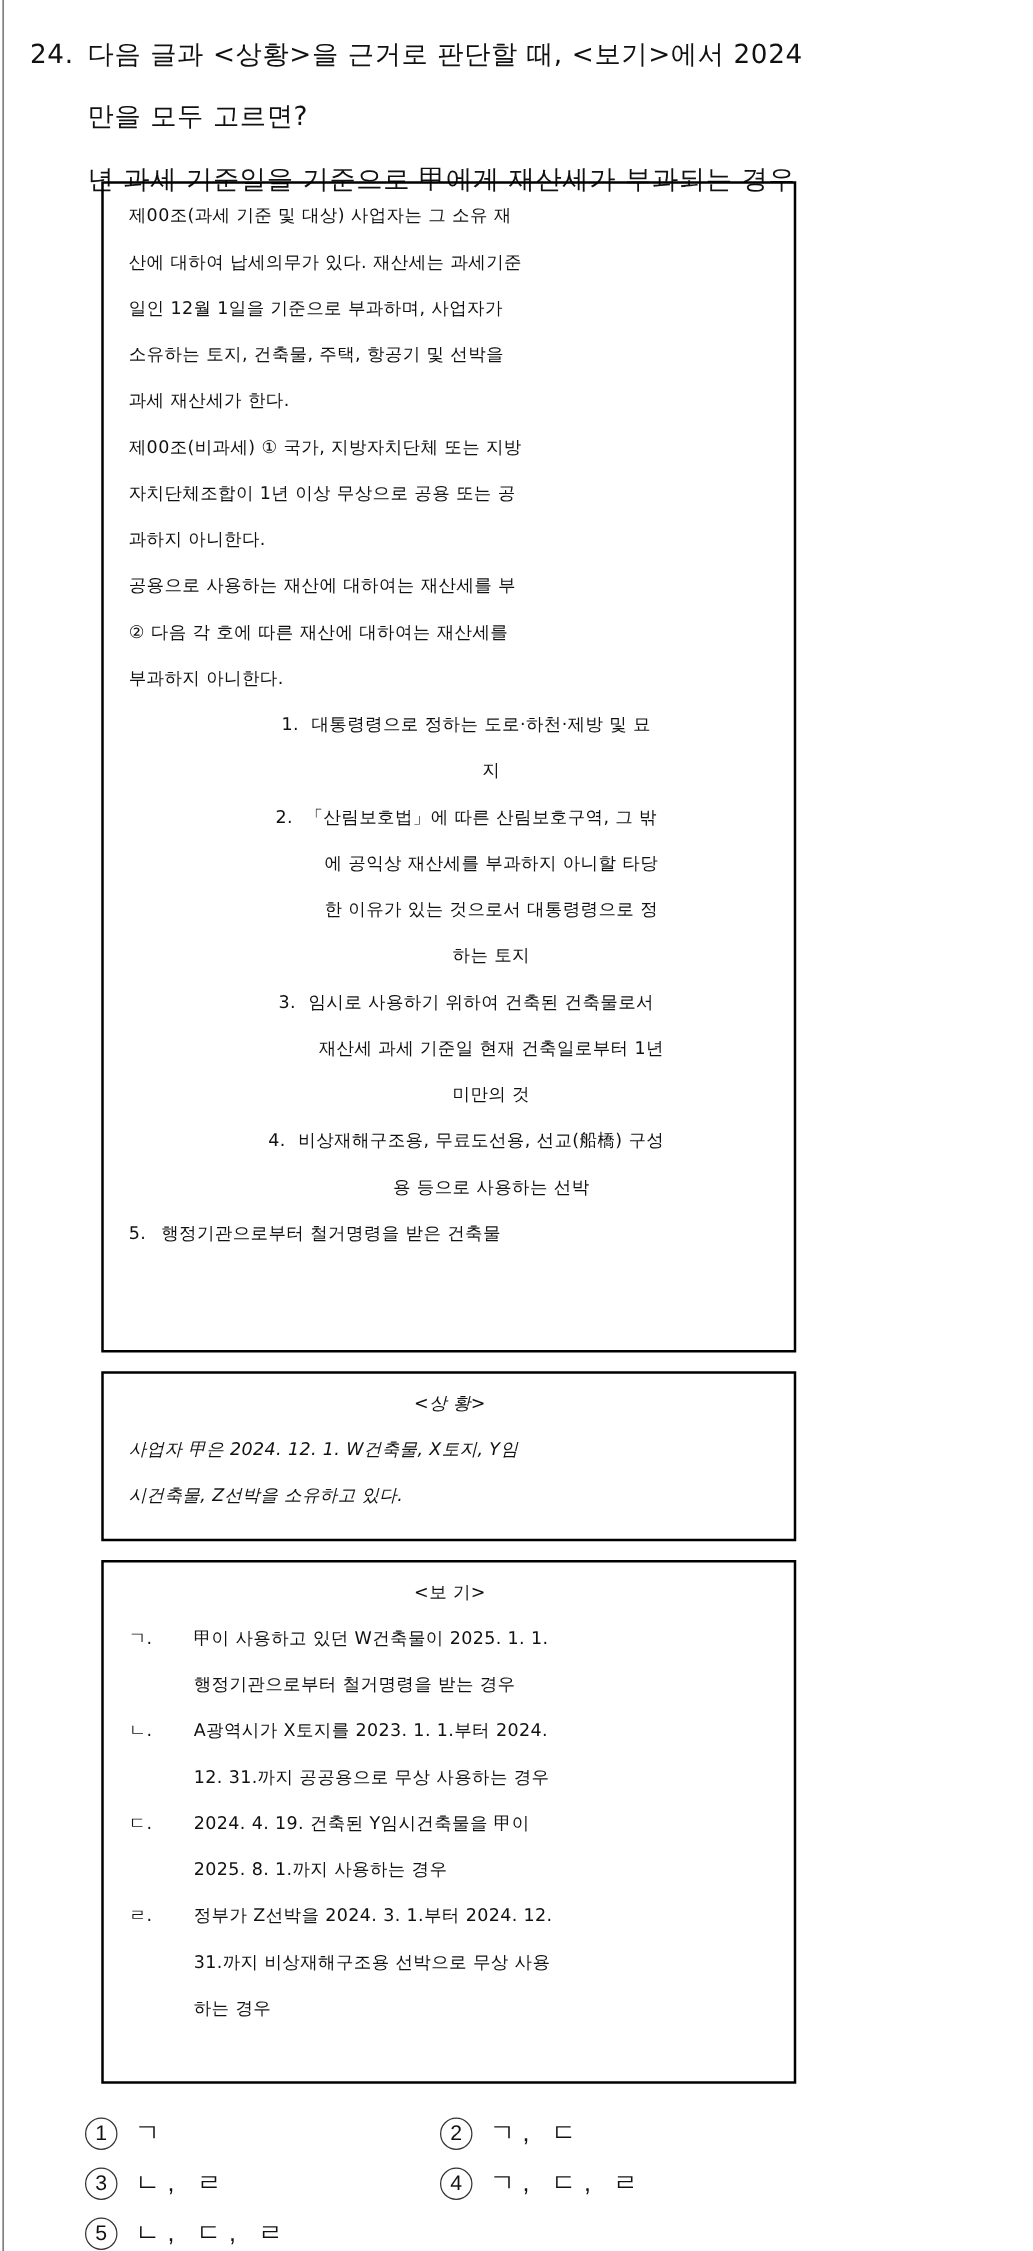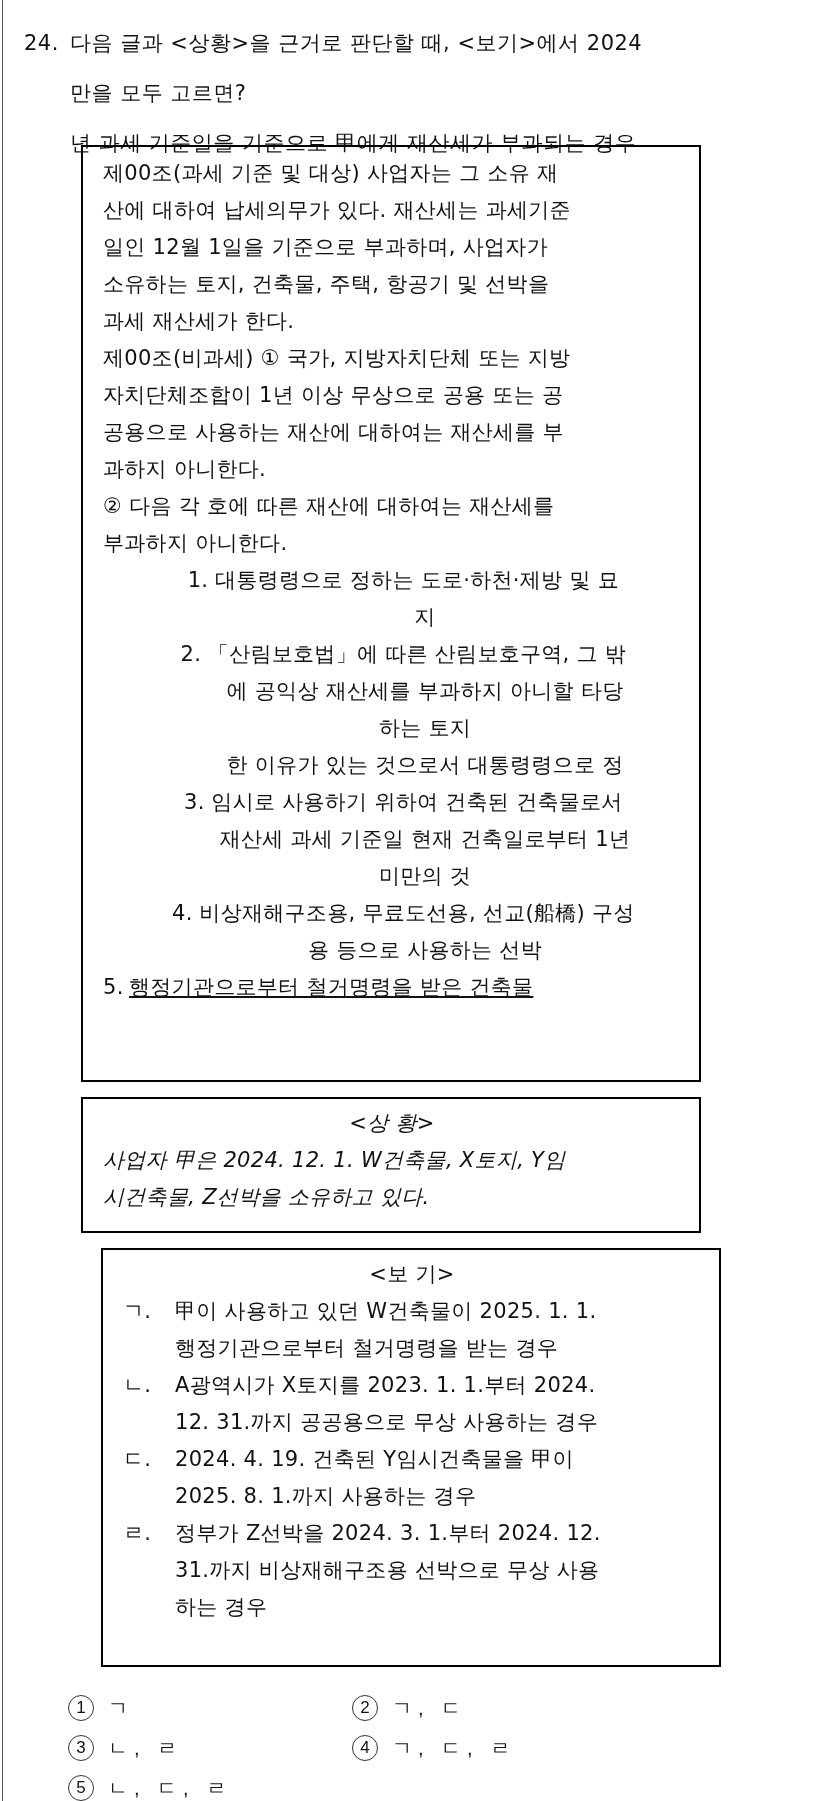--- a/index.html
+++ b/index.html
@@ -40,24 +40,24 @@
     display: block;
     white-space: nowrap;
     margin-top: 13px;
   }
   .question .indent {
     padding-left: 46px;
   }
   .box {
     position: absolute;
     left: 81px;
-    width: 620px;
+    width: 556px;
     border: 2.5px solid #000000;
     box-sizing: border-box;
-    font-size: 21px;
+    font-size: 14px;
     line-height: 37px;
     letter-spacing: 0.3px;
   }
   .box .line {
     display: block;
     white-space: nowrap;
   }
   #law-box {
     top: 145px;
     height: 937px;
@@ -66,21 +66,20 @@
   #situation-box {
     top: 1097px;
     height: 136px;
     padding: 6px 18px 0 20px;
     font-style: italic;
   }
   #bogi-box {
     top: 1248px;
     height: 419px;
     padding: 6px 18px 0 20px;
-    margin-left: 20px;
   }
   .box-title {
     text-align: center;
     display: block;
   }
   .item-row {
     display: block;
     white-space: nowrap;
   }
   .law-item {
@@ -89,21 +88,20 @@
   }
   .law-item .num {
     display: inline-block;
     width: 34px;
   }
   .law-item .cont {
     padding-left: 50px;
   }
   .law-item5 {
     padding-left: 0;
-    text-decoration: underline;
   }
   .law-item5 .num {
     display: inline-block;
     width: 26px;
   }
   .bogi-item .mark {
     display: inline-block;
     width: 52px;
   }
   .bogi-item .cont {
@@ -154,34 +152,34 @@
   <div>
     <span class="line">제00조(과세 기준 및 대상) 사업자는 그 소유 재</span>
     <span class="line">산에 대하여 납세의무가 있다. 재산세는 과세기준</span>
     <span class="line">일인 12월 1일을 기준으로 부과하며, 사업자가</span>
     <span class="line">소유하는 토지, 건축물, 주택, 항공기 및 선박을</span>
     <span class="line">과세 재산세가 한다.</span>
   </div>
   <div>
     <span class="line">제00조(비과세) ① 국가, 지방자치단체 또는 지방</span>
     <span class="line">자치단체조합이 1년 이상 무상으로 공용 또는 공</span>
+    <span class="line">과하지 아니한다.</span>
     <span class="line">공용으로 사용하는 재산에 대하여는 재산세를 부</span>
-    <span class="line">과하지 아니한다.</span>
     <span class="line">② 다음 각 호에 따른 재산에 대하여는 재산세를</span>
     <span class="line">부과하지 아니한다.</span>
   </div>
   <div class="law-item">
     <span class="item-row"><span class="num">1.</span><span>대통령령으로 정하는 도로·하천·제방 및 묘</span></span>
     <span class="item-row cont">지</span>
   </div>
   <div class="law-item">
     <span class="item-row"><span class="num">2.</span><span>「산림보호법」에 따른 산림보호구역, 그 밖</span></span>
     <span class="item-row cont">에 공익상 재산세를 부과하지 아니할 타당</span>
+    <span class="item-row cont">한 이유가 있는 것으로서 대통령령으로 정</span>
     <span class="item-row cont">하는 토지</span>
-    <span class="item-row cont">한 이유가 있는 것으로서 대통령령으로 정</span>
   </div>
   <div class="law-item">
     <span class="item-row"><span class="num">3.</span><span>임시로 사용하기 위하여 건축된 건축물로서</span></span>
     <span class="item-row cont">재산세 과세 기준일 현재 건축일로부터 1년</span>
     <span class="item-row cont">미만의 것</span>
   </div>
   <div class="law-item">
     <span class="item-row"><span class="num">4.</span><span>비상재해구조용, 무료도선용, 선교(船橋) 구성</span></span>
     <span class="item-row cont">용 등으로 사용하는 선박</span>
   </div>

